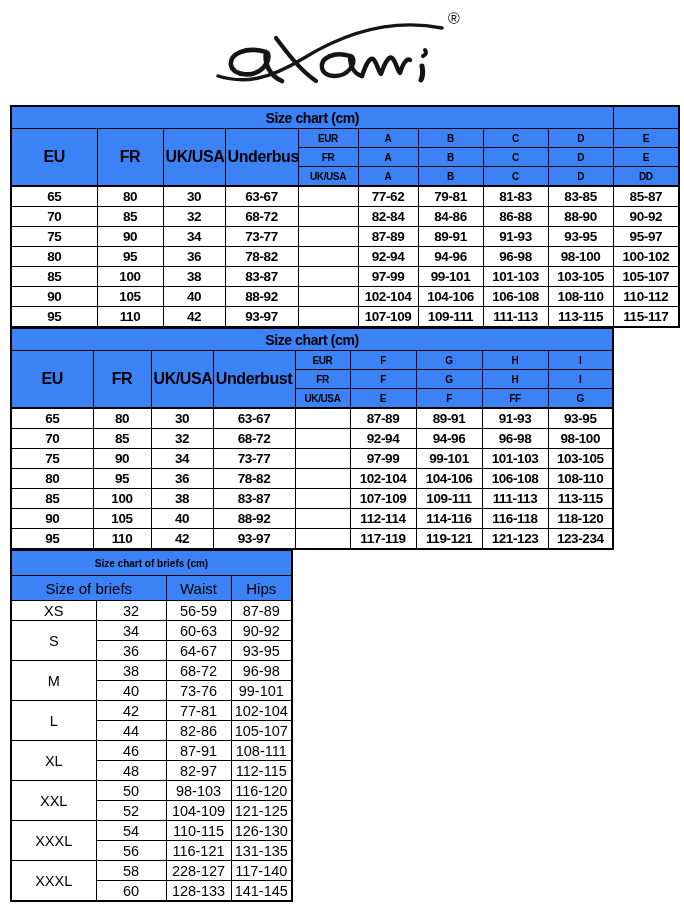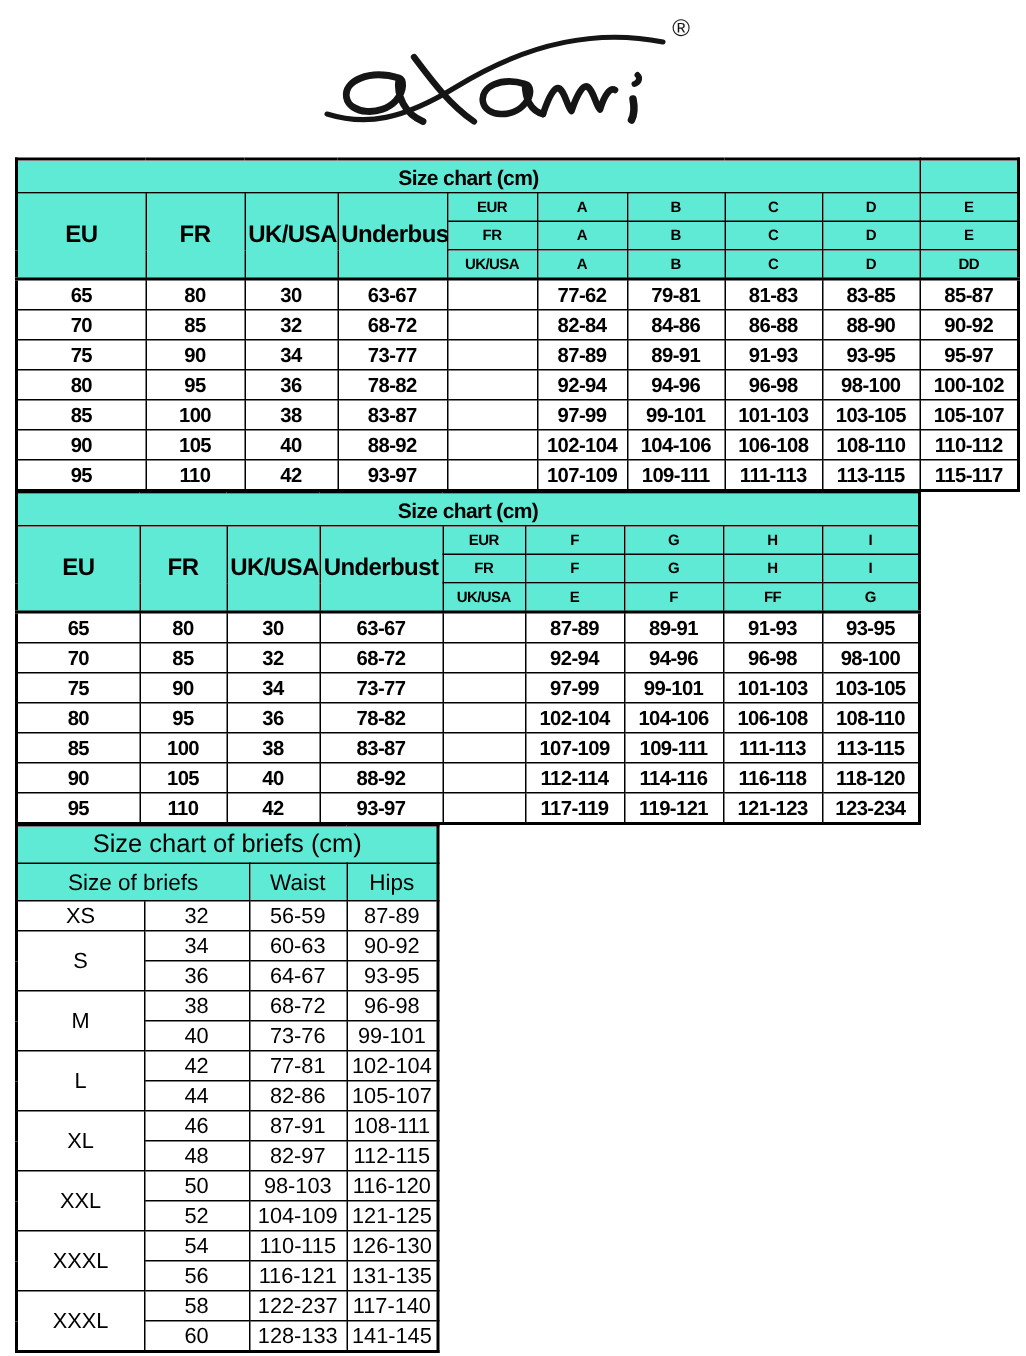--- a/index.html
+++ b/index.html
@@ -16,35 +16,35 @@
 
   
   table {
     border-collapse:collapse; table-layout:fixed;
     margin-left:10px; border:2px solid #000;
   }
   th, td {
     border:1px solid #000; text-align:center; vertical-align:middle;
     padding:0 2px; overflow:hidden; white-space:nowrap;
   }
-  thead th { background:#5eead4; }
+  thead th { background:#3b82f6; }
 
   
   .bra { width:668px; font-weight:700; letter-spacing:-0.4px; }
   .bra.narrow { width:602px; margin-top:-1px; }
   .bra .title-cell { height:21px; font-size:14px; }
   .bra thead th { font-size:10px; }
   .bra .sub-row th { height:18px; }
   .bra .col-head { font-size:16px; }
   .bra thead { border-bottom:2px solid #000; }
   .bra tbody td { height:19px; font-size:13.5px; }
 
   
   .briefs { width:281px; font-weight:400; margin-top:-1px; }
-  .briefs .title-cell { height:24px; font-size:17px; font-weight:400; }
+  .briefs .title-cell { height:24px; font-size:10px; font-weight:700; }
   .briefs .head-cell { height:24px; font-size:15px; font-weight:400; }
   .briefs tbody td { height:19px; font-size:14.5px;margin-top:39px; }
 </style>
 </head>
 <body>
 
 <div class="sheet">
 
   <div class="logo-row">
     <svg width="252" height="82" viewBox="0 0 252 82" aria-label="axami">
@@ -413,21 +413,21 @@
           <td>126-130</td>
         </tr>
         <tr>
           <td>56</td>
           <td>116-121</td>
           <td>131-135</td>
         </tr>
         <tr>
           <td rowspan="2">XXXL</td>
           <td>58</td>
-          <td>122-237</td>
+          <td>228-127</td>
           <td>117-140</td>
         </tr>
         <tr>
           <td>60</td>
           <td>128-133</td>
           <td>141-145</td>
         </tr>
       </tbody>
   </table>
 

